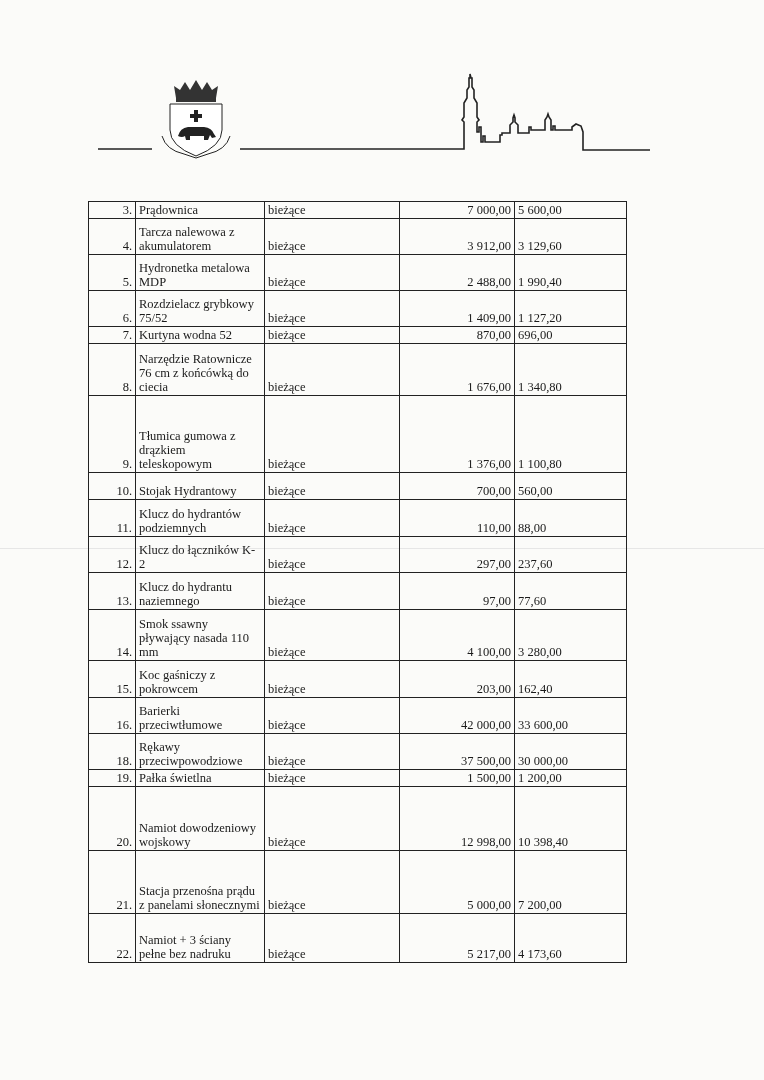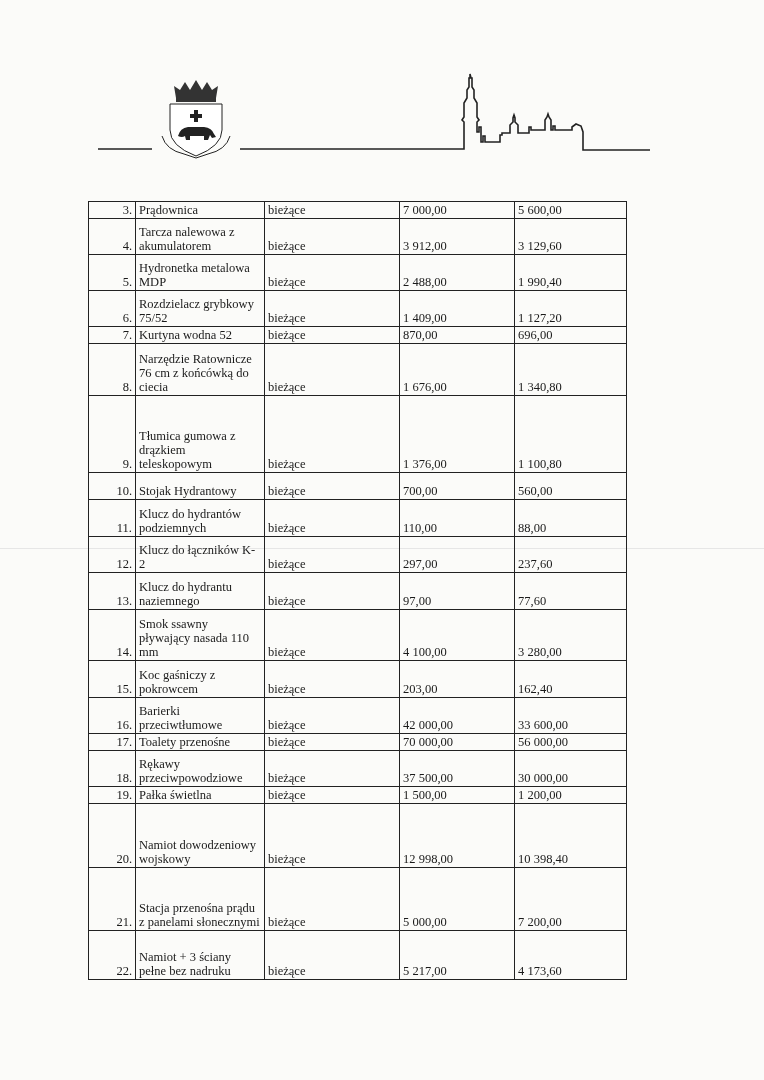--- a/index.html
+++ b/index.html
@@ -6,21 +6,21 @@
   body { width:764px; height:1080px; background:#fbfbf9; position:relative; overflow:hidden;
          font-family:"Liberation Serif", serif; color:#1a1a1a; }
   .header { position:absolute; left:0; top:0; width:764px; height:190px; }
   .crest { position:absolute; left:152px; top:78px; width:88px; height:82px; }
   .skyline { position:absolute; left:90px; top:70px; width:590px; height:90px; }
   table.items { position:absolute; left:88px; top:201px; border-collapse:collapse; table-layout:fixed; }
   table.items td { border:1px solid #222; font-size:12.5px; line-height:14px; vertical-align:bottom; padding:0 3px 1px 3px; }
   td.num { text-align:right; width:40px; padding-right:2px; }
   td.name { width:122px; }
   td.type { width:128px;margin-left:44px; }
-  td.v1 { width:108px; }
+  td.v1 { width:108px; text-align:right; }
   td.v2 { width:105px; text-align:left; }
   .fold { position:absolute; left:0; top:548px; width:764px; height:1px; background:#e6e6e6; }
 </style>
 </head>
 <body>
 
 <div class="header">
   <svg class="skyline" viewBox="0 0 590 90" width="590" height="90">
     <g fill="none" stroke="#222" stroke-width="1.6">
       <line x1="8" y1="79" x2="62" y2="79"></line>
@@ -135,27 +135,20 @@
         <td class="v1">203,00</td>
         <td class="v2">162,40</td>
       </tr>
       <tr style="height: 36px;">
         <td class="num">16.</td>
         <td class="name">Barierki przeciwtłumowe</td>
         <td class="type">bieżące</td>
         <td class="v1">42 000,00</td>
         <td class="v2">33 600,00</td>
       </tr>
-      <tr style="height: 17px;">
-        <td class="num">17.</td>
-        <td class="name">Toalety przenośne</td>
-        <td class="type">bieżące</td>
-        <td class="v1">70 000,00</td>
-        <td class="v2">56 000,00</td>
-      </tr>
       <tr style="height: 36px;">
         <td class="num">18.</td>
         <td class="name">Rękawy przeciwpowodziowe</td>
         <td class="type">bieżące</td>
         <td class="v1">37 500,00</td>
         <td class="v2">30 000,00</td>
       </tr>
       <tr style="height: 17px;">
         <td class="num">19.</td>
         <td class="name">Pałka świetlna</td>

